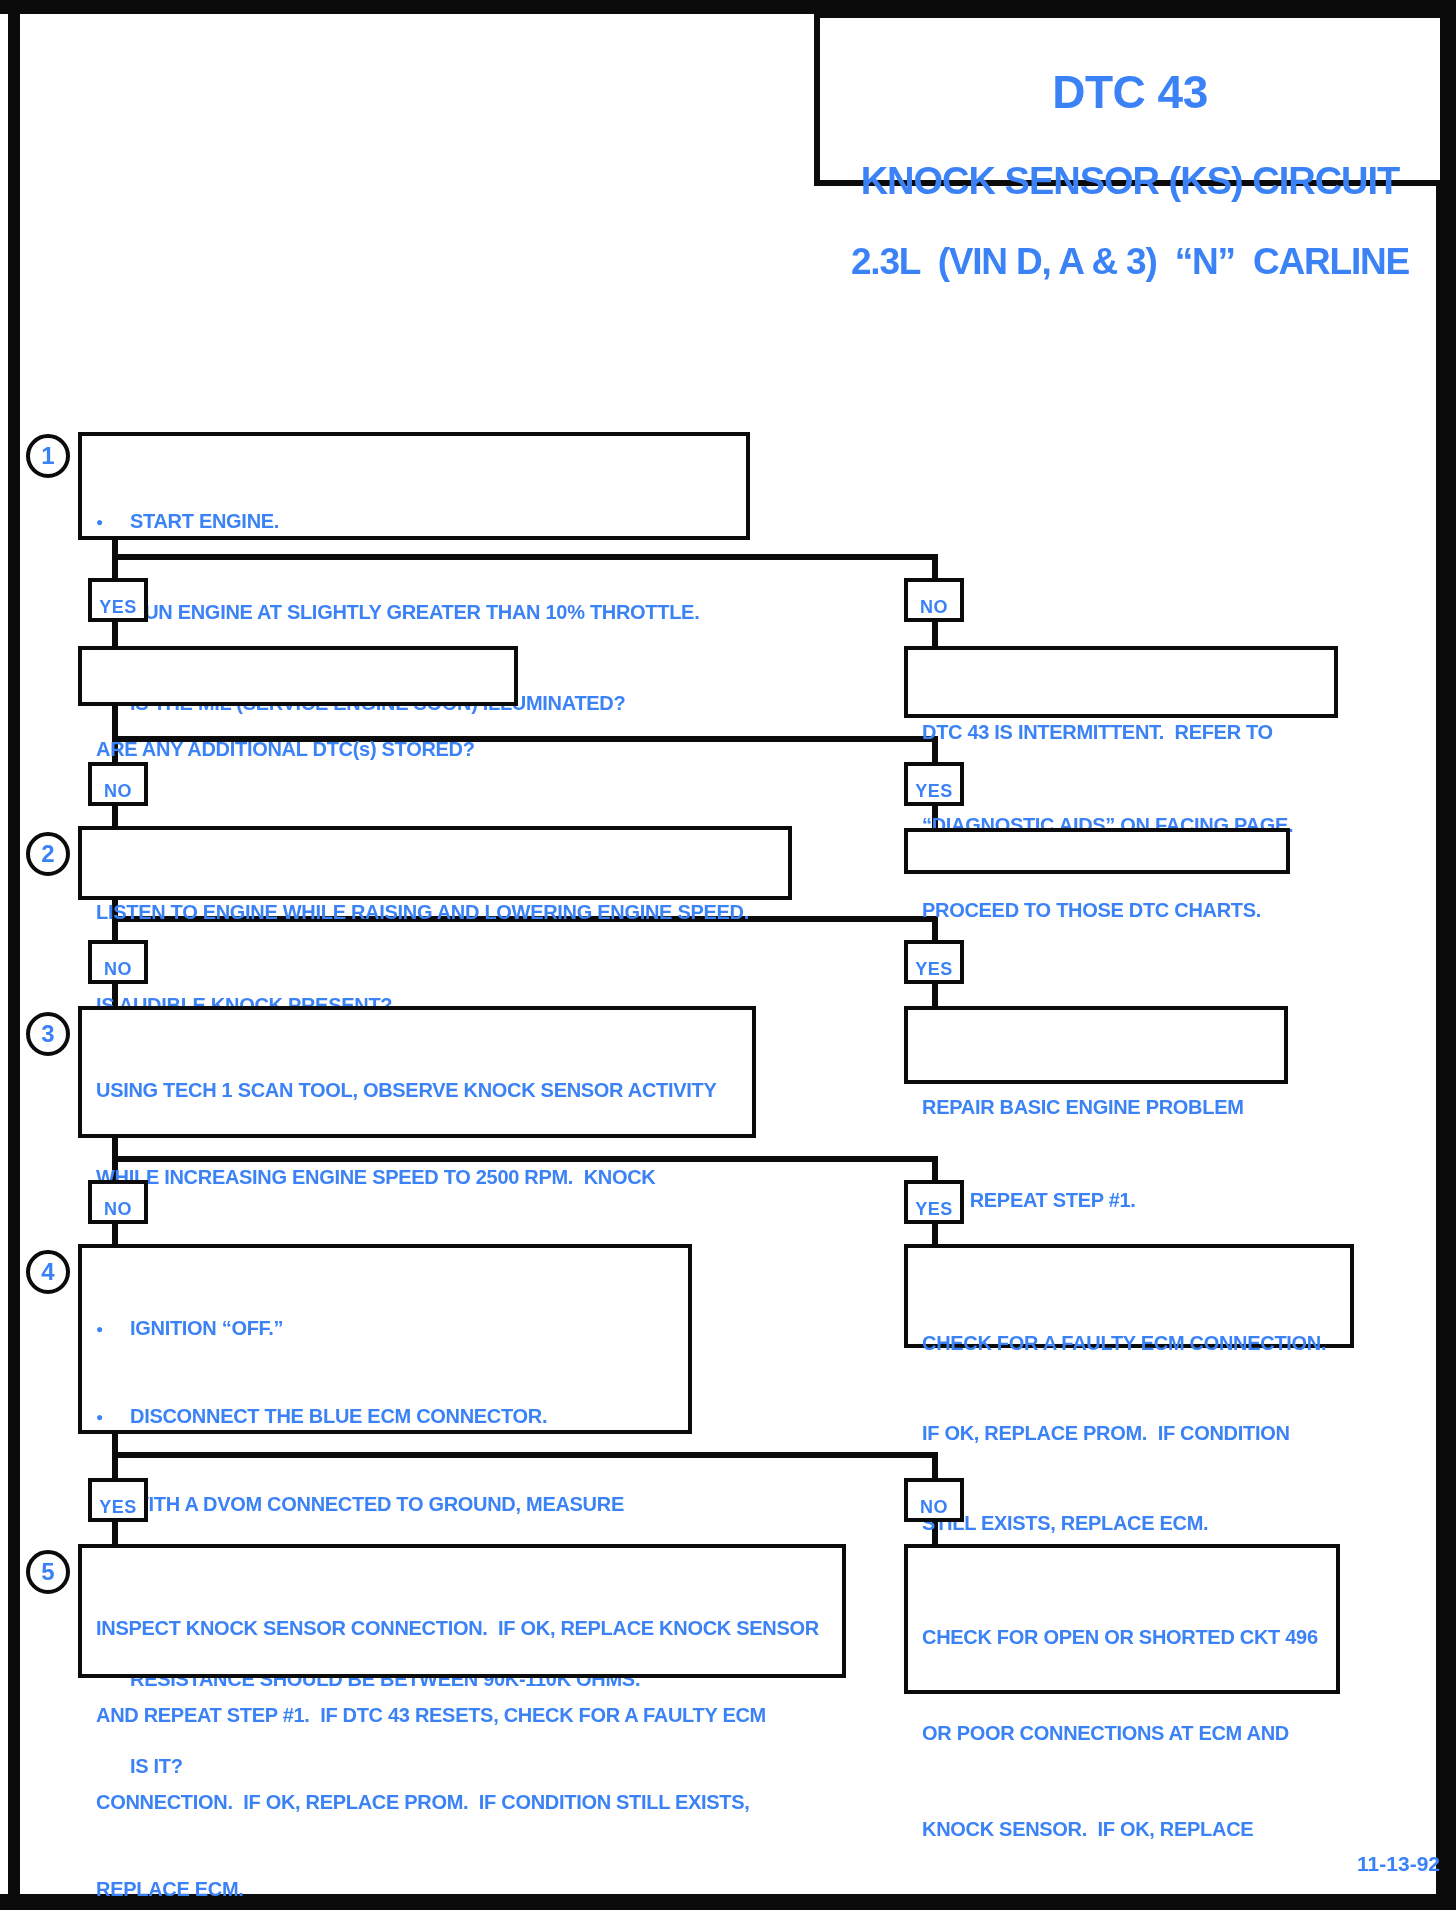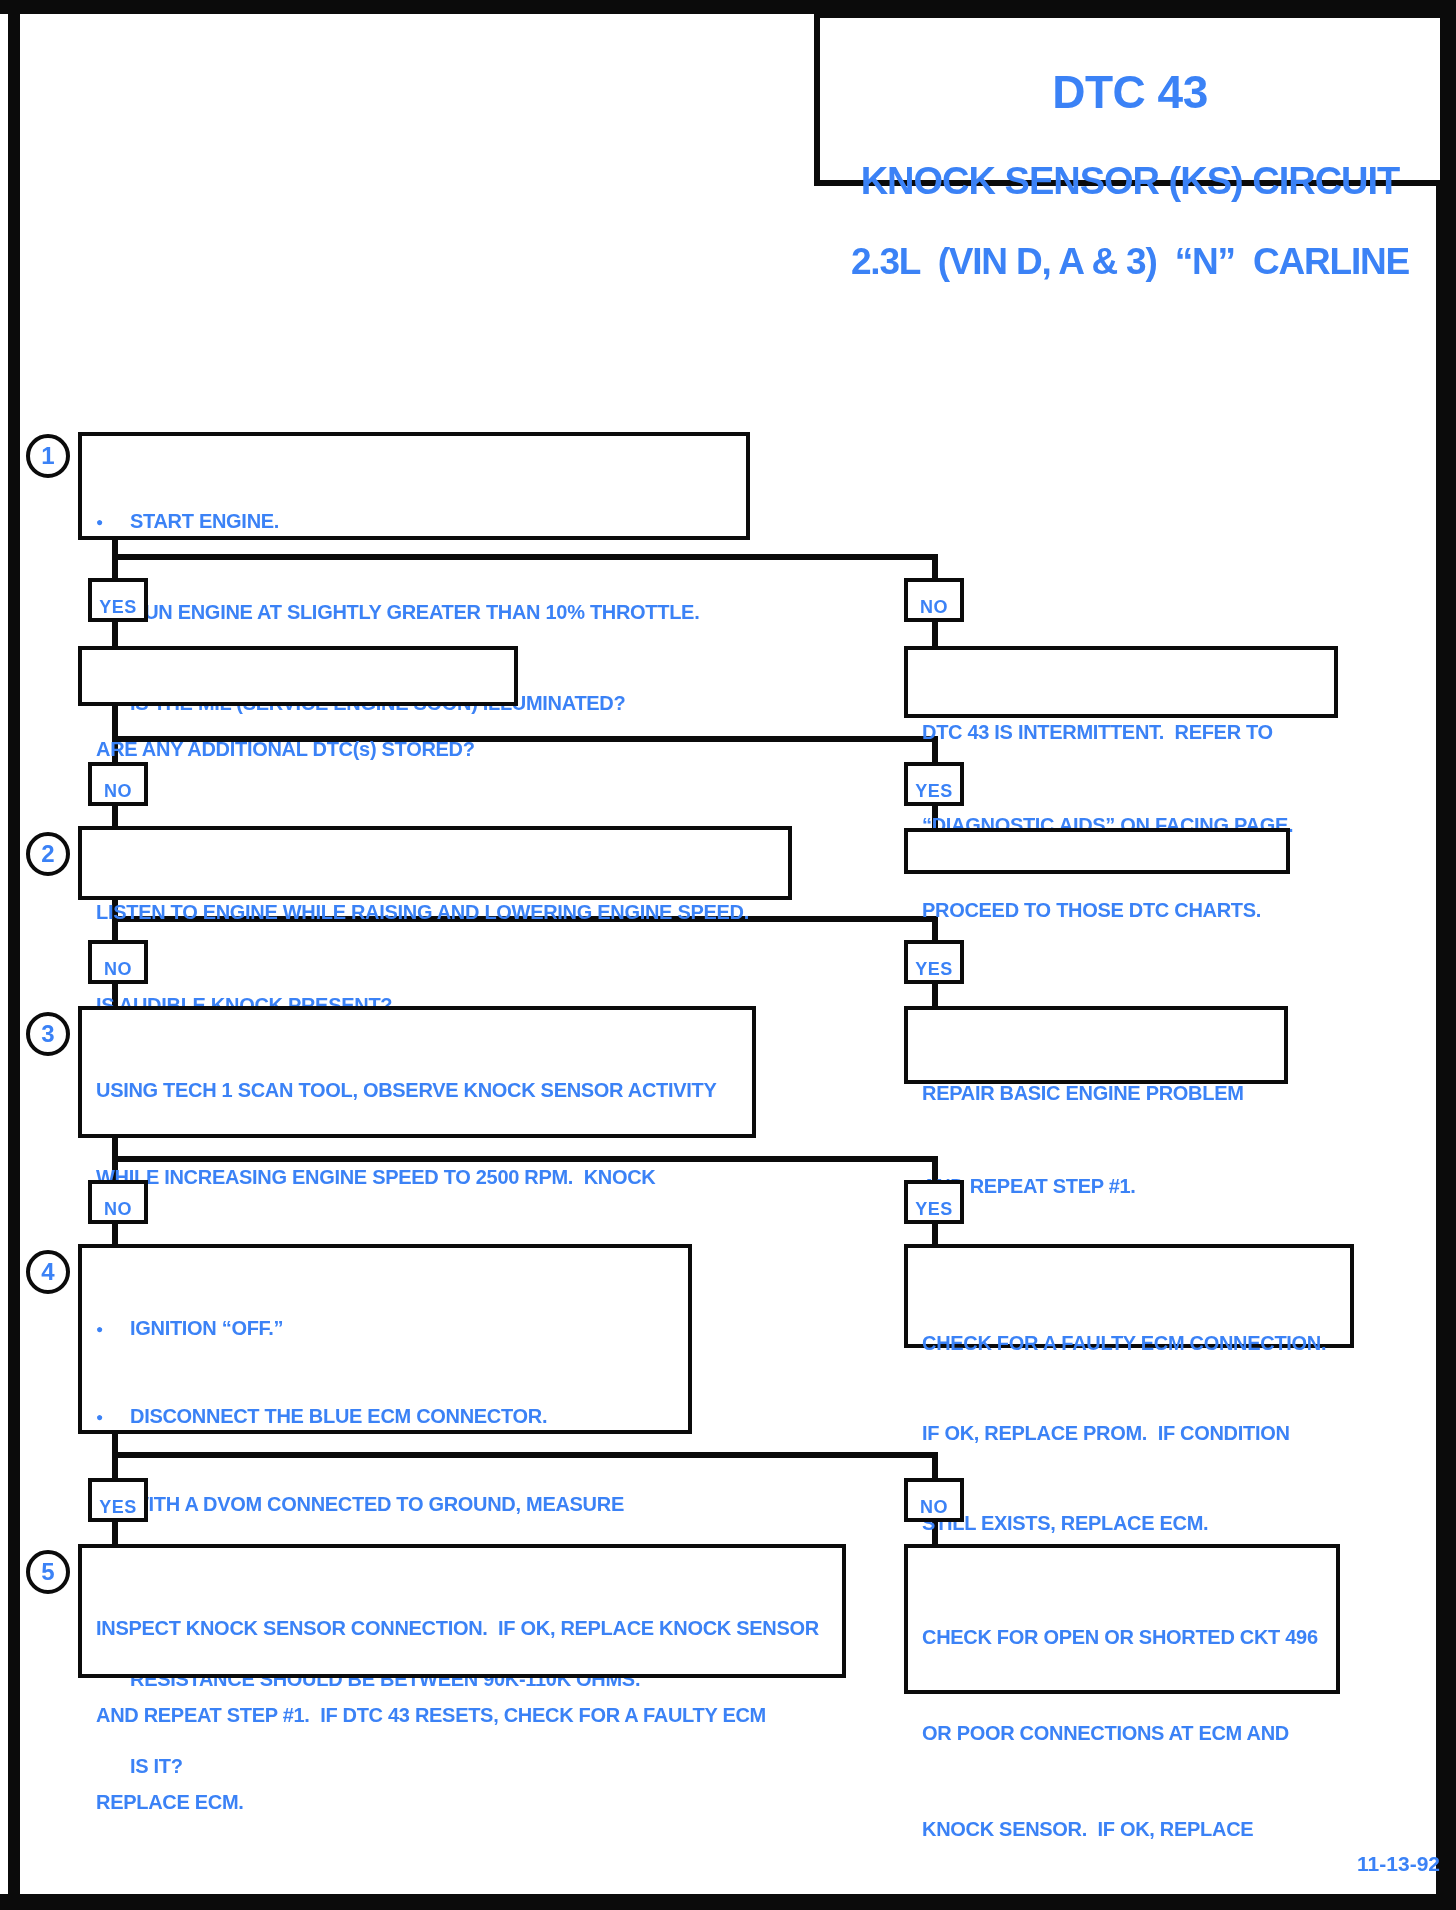--- a/index.html
+++ b/index.html
@@ -140,21 +140,21 @@
 
   <div class="circle" style="left:26px;top:1012px;">
     <span>3</span>
   </div>
   <div class="node" style="left:78px;top:1006px;width:678px;height:132px;">
     <span class="line">USING TECH 1 SCAN TOOL, OBSERVE KNOCK SENSOR ACTIVITY</span>
     <span class="line">WHILE INCREASING ENGINE SPEED TO 2500 RPM.  KNOCK</span>
     <span class="line">SENSOR ACTIVITY SHOULD INCREASE WITH ENGINE SPEED.</span>
     <span class="line">DOES IT?</span>
   </div>
-  <div class="node" style="left:904px;top:1006px;width:384px;height:78px;padding-top:6px;line-height:31px;">
+  <div class="node" style="left:904px;top:1006px;width:384px;height:78px;padding-top:20px;line-height:31px;">
     <span class="line">REPAIR BASIC ENGINE PROBLEM</span>
     <span class="line">AND REPEAT STEP #1.</span>
   </div>
 
   <div class="decision" style="left:88px;top:1180px;">
       <span>NO</span>
     </div>
   <div class="decision" style="left:904px;top:1180px;">
       <span>YES</span>
     </div>
@@ -182,20 +182,21 @@
   <div class="decision" style="left:904px;top:1478px;">
       <span>NO</span>
     </div>
 
   <div class="circle" style="left:26px;top:1550px;">
     <span>5</span>
   </div>
   <div class="node" style="left:78px;top:1544px;width:768px;height:134px;">
     <span class="line">INSPECT KNOCK SENSOR CONNECTION.  IF OK, REPLACE KNOCK SENSOR</span>
     <span class="line">AND REPEAT STEP #1.  IF DTC 43 RESETS, CHECK FOR A FAULTY ECM</span>
+    <span class="line">CONNECTION.  IF OK, REPLACE PROM.  IF CONDITION STILL EXISTS,</span>
     <span class="line">REPLACE ECM.</span>
   </div>
   <div class="node" style="left:904px;top:1544px;width:436px;height:150px;padding-top:9px;line-height:32px;">
     <span class="line">CHECK FOR OPEN OR SHORTED CKT 496</span>
     <span class="line">OR POOR CONNECTIONS AT ECM AND</span>
     <span class="line">KNOCK SENSOR.  IF OK, REPLACE</span>
     <span class="line">KNOCK SENSOR AND REPEAT STEP #1.</span>
   </div>
 
   <div class="datemark">11-13-92</div>

